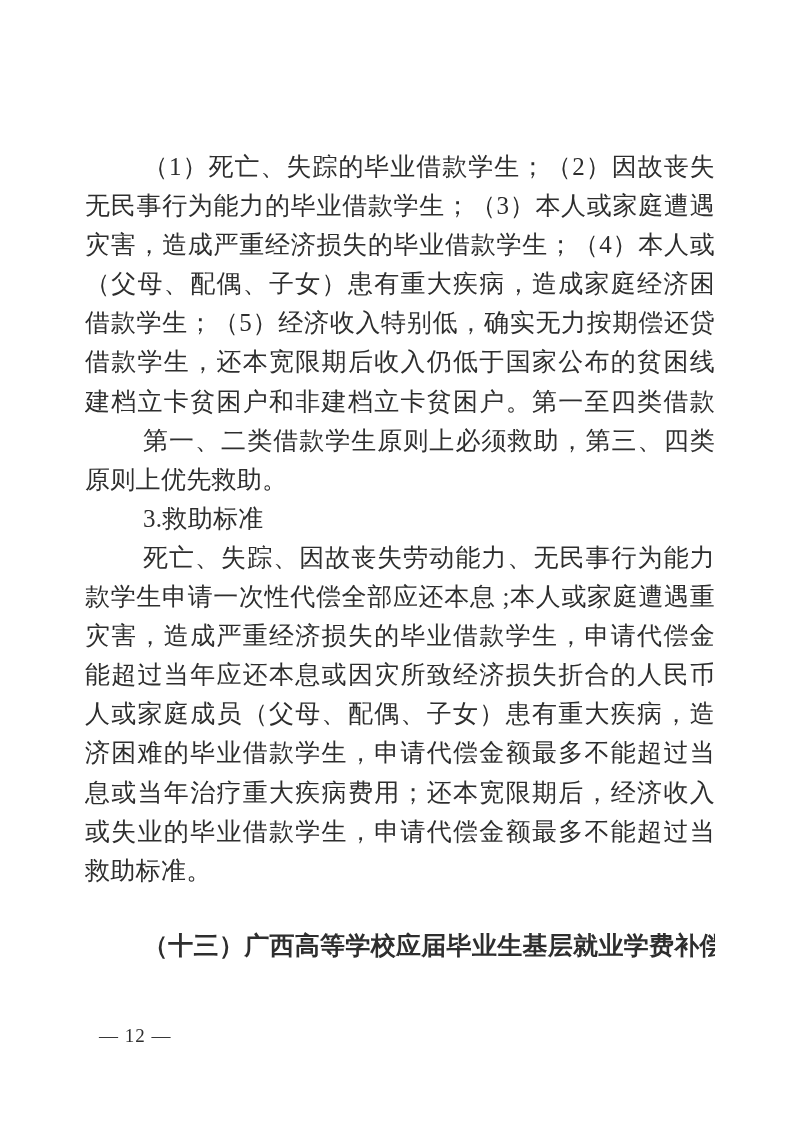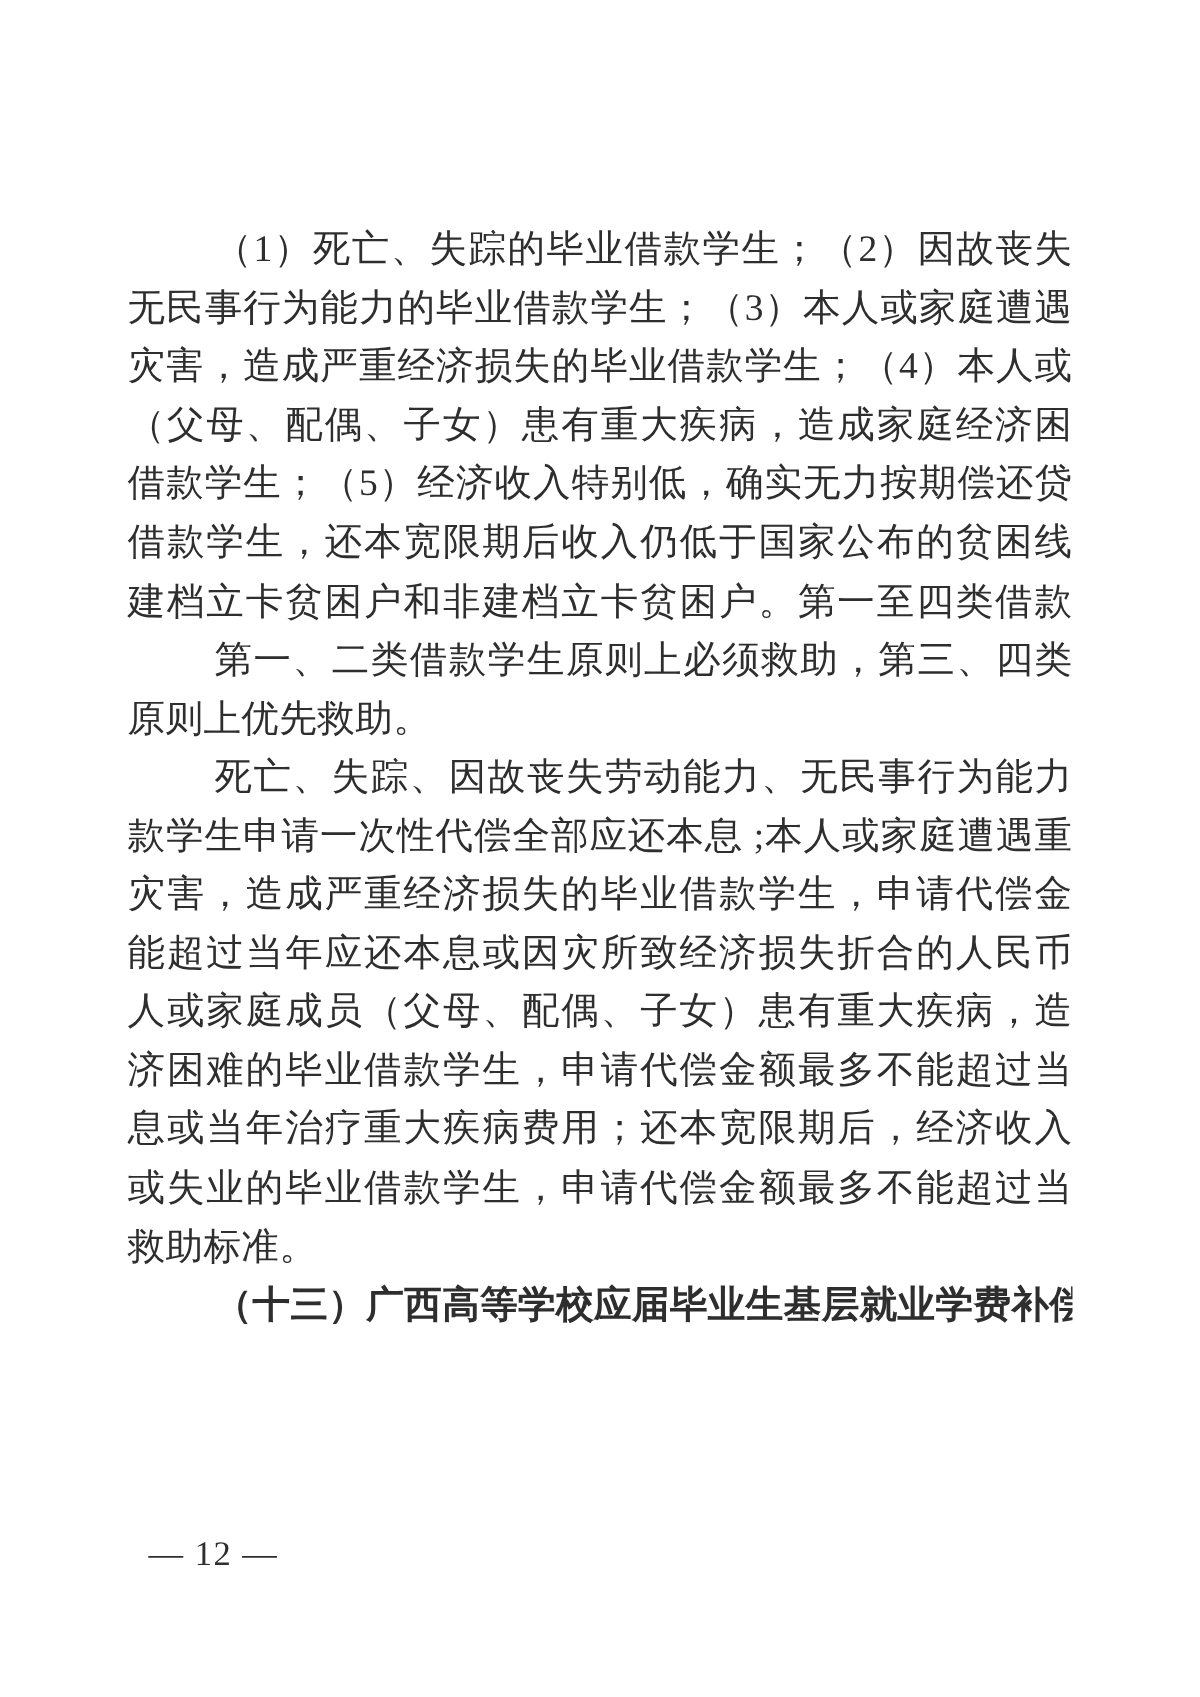--- a/index.html
+++ b/index.html
@@ -33,45 +33,47 @@
   }
   .line.justify {
     text-align-last: justify;
     white-space: normal;
   }
   .line.indent {
     text-indent: 58px;
   }
   .line.bold {
     font-weight: bold;
+    margin-top: 36px;
   }
   .footer {
     position: absolute;
     left: 99px;
     top: 1022px;
     height: 27px;
     line-height: 27px;
-    font-size: 23px;
+    font-size: 19px;
     letter-spacing: 1px;
   }
 </style>
 </head>
 <body>
 
 <div class="page" style="background: rgb(255, 255, 255); color: rgb(46, 46, 46);">
   <div class="doc-body">
       <div class="line indent justify">（1）死亡、失踪的毕业借款学生；（2）因故丧失劳动能力、</div>
       <div class="line justify">无民事行为能力的毕业借款学生；（3）本人或家庭遭遇重大自然</div>
       <div class="line justify">灾害，造成严重经济损失的毕业借款学生；（4）本人或家庭成员</div>
       <div class="line justify">（父母、配偶、子女）患有重大疾病，造成家庭经济困难的毕业</div>
       <div class="line justify">借款学生；（5）经济收入特别低，确实无力按期偿还贷款的毕业</div>
       <div class="line justify">借款学生，还本宽限期后收入仍低于国家公布的贫困线的，包括</div>
       <div class="line justify">建档立卡贫困户和非建档立卡贫困户。第一至四类借款学生为重</div>
       <div class="line indent justify">第一、二类借款学生原则上必须救助，第三、四类借款学生</div>
       <div class="line">原则上优先救助。</div>
+      <div class="line indent">3.救助标准</div>
       <div class="line indent justify">死亡、失踪、因故丧失劳动能力、无民事行为能力的毕业借</div>
       <div class="line justify">款学生申请一次性代偿全部应还本息 ;本人或家庭遭遇重大自然</div>
       <div class="line justify">灾害，造成严重经济损失的毕业借款学生，申请代偿金额最多不</div>
       <div class="line justify">能超过当年应还本息或因灾所致经济损失折合的人民币金额 ;本</div>
       <div class="line justify">人或家庭成员（父母、配偶、子女）患有重大疾病，造成家庭经</div>
       <div class="line justify">济困难的毕业借款学生，申请代偿金额最多不能超过当年应还本</div>
       <div class="line justify">息或当年治疗重大疾病费用；还本宽限期后，经济收入仍特别低</div>
       <div class="line justify">或失业的毕业借款学生，申请代偿金额最多不能超过当年应还本</div>
       <div class="line">救助标准。</div>
       <div class="line indent bold">（十三）广西高等学校应届毕业生基层就业学费补偿</div>

